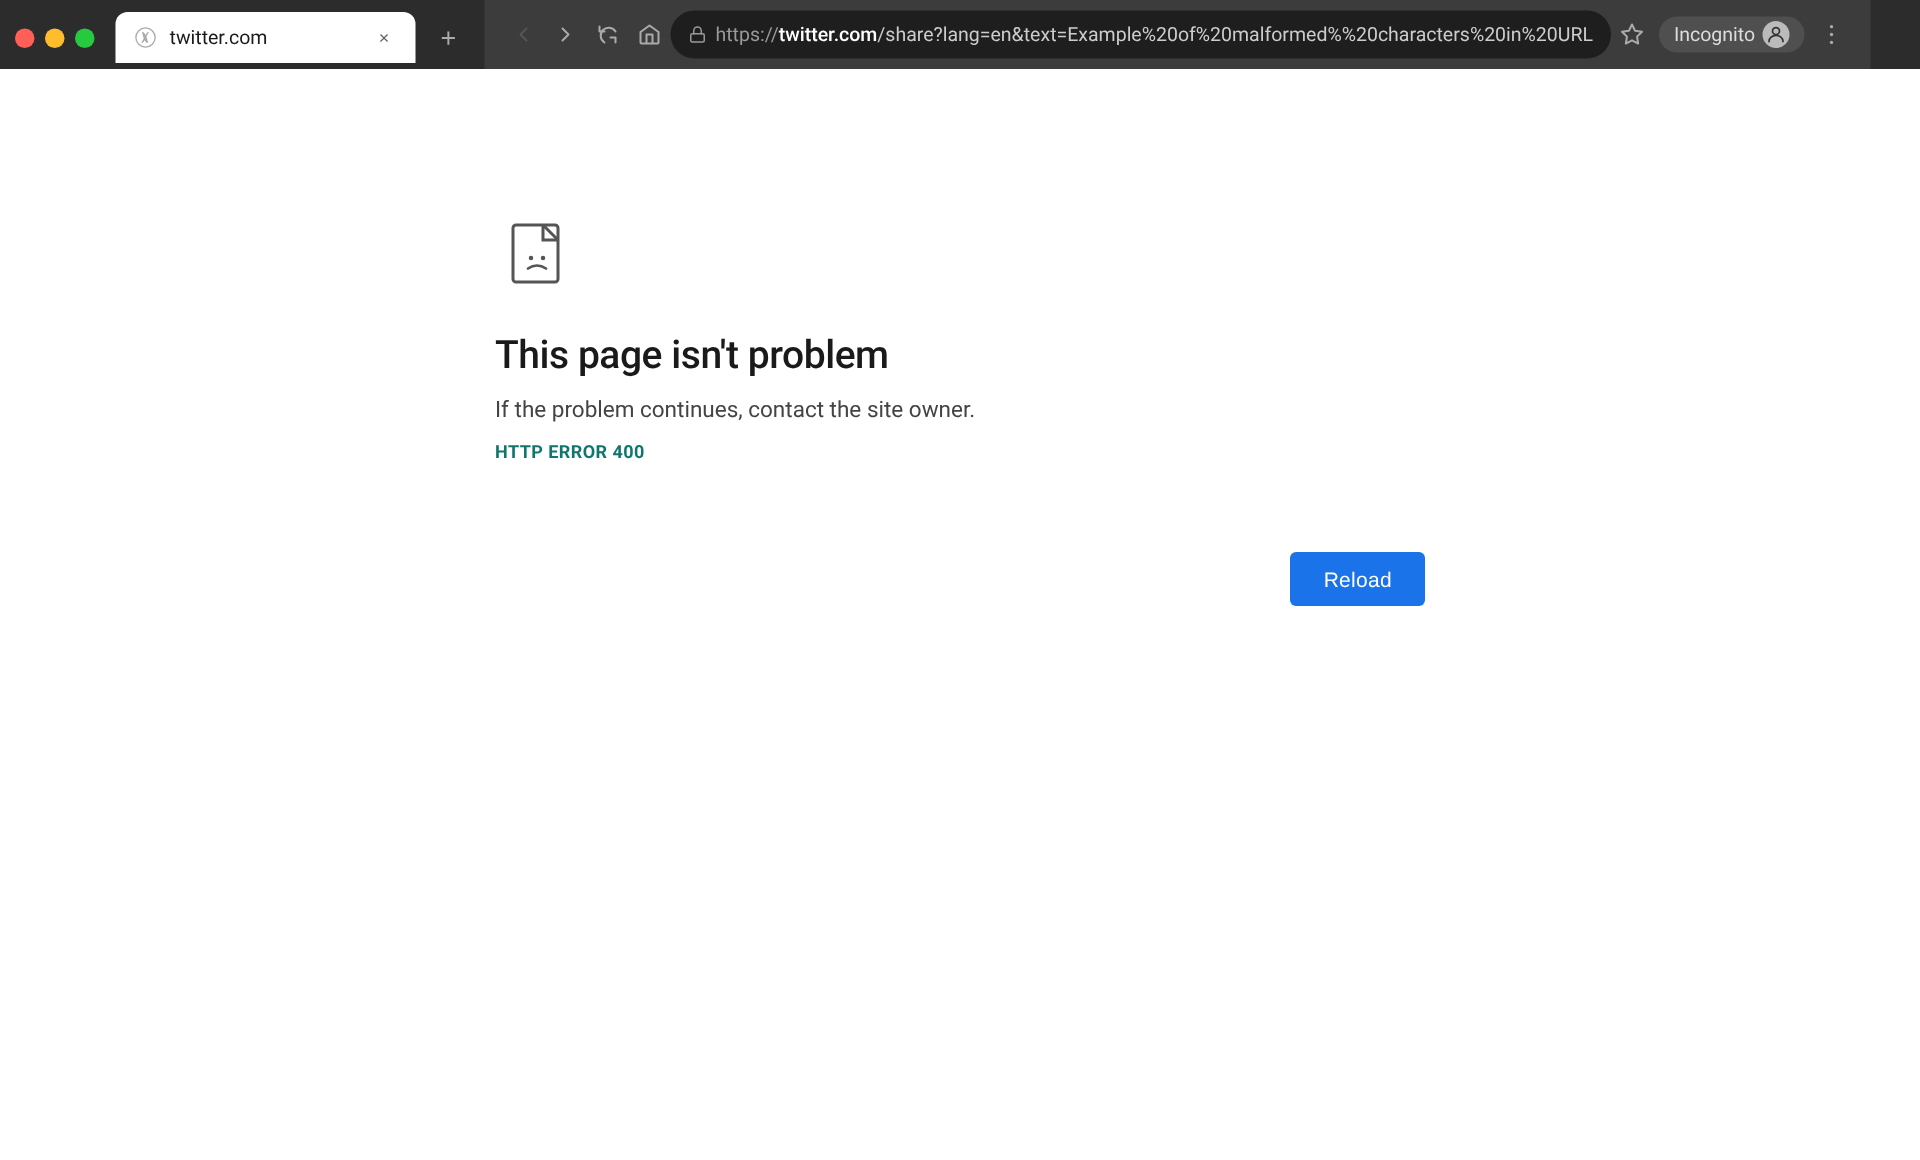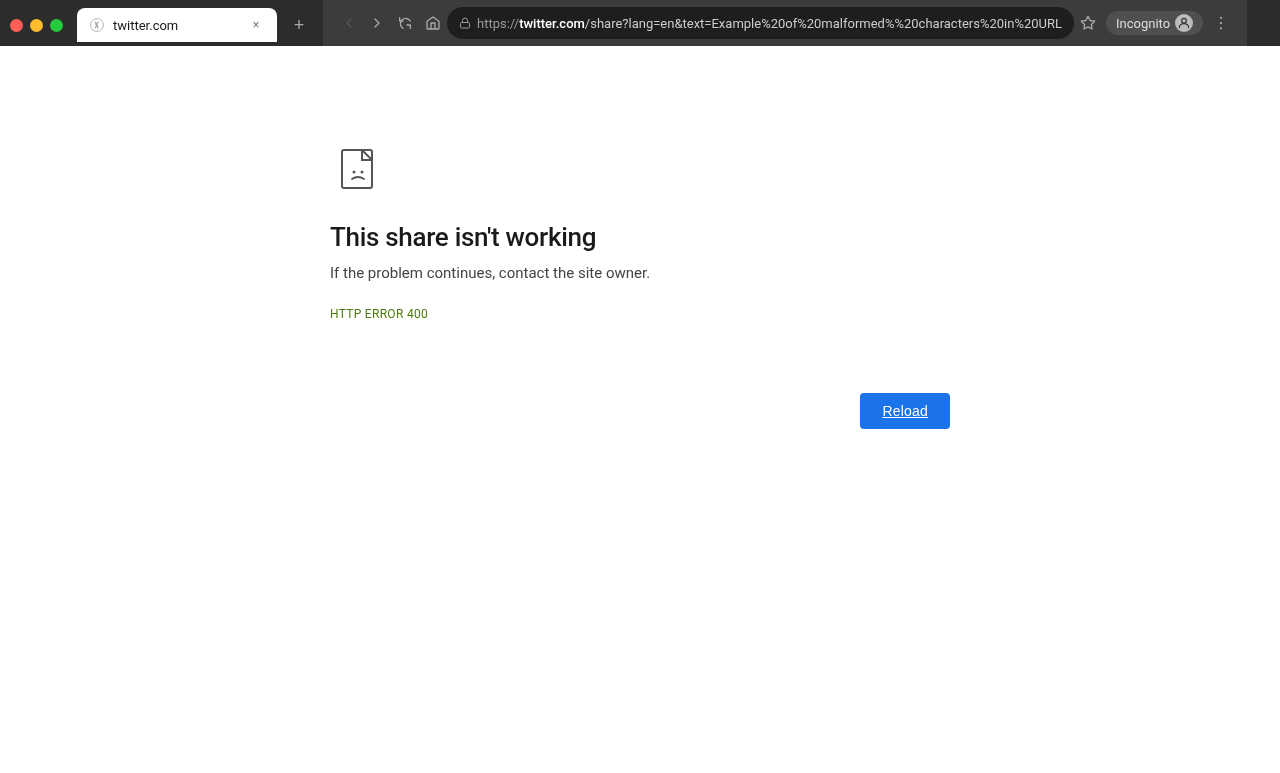--- a/index.html
+++ b/index.html
@@ -245,51 +245,50 @@
       font-size: 26px;
       font-weight: 500;
       color: #1a1a1a;
       margin-bottom: 12px;
       letter-spacing: -0.3px;
     }
 
     .error-description {
       font-size: 15px;
       color: #444;
-      margin-bottom: 25px;
+      margin-bottom: 12px;
     }
 
     .error-code {
       font-size: 12px;
-      color: #4d7c0f;
-      font-weight: 400;
+      color: #0f766e;
+      font-weight: 700;
       text-transform: uppercase;
       letter-spacing: 0.3px;
-      margin-bottom: 12px;
+      margin-bottom: 0;
     }
 
     
     .page-inner {
       display: flex;
       flex-direction: column;
       align-items: center;
       width: 100%;
     }
 
     .reload-btn {
       background: #1a73e8;
       color: white;
       border: none;
       border-radius: 4px;
       padding: 10px 22px;
       font-size: 14px;
       font-weight: 500;
       cursor: pointer;
       letter-spacing: 0.2px;
-      text-decoration: underline;
     }
 
     .content-row {
       display: flex;
       justify-content: space-between;
       align-items: flex-start;
       width: 620px;
       margin-top: 60px;
     }
   </style>
@@ -394,21 +393,21 @@
 
           <path d="M28 4 L38 14" stroke="#555" stroke-width="2"></path>
           <path d="M28 4 L28 14 L38 14" stroke="#555" stroke-width="2" fill="none"></path>
 
           <circle cx="20" cy="26" r="1.5" fill="#555"></circle>
           <circle cx="28" cy="26" r="1.5" fill="#555"></circle>
           <path d="M18 33 Q24 29 30 33" stroke="#555" stroke-width="1.8" stroke-linecap="round" fill="none"></path>
         </svg>
       </div>
 
-      <h1 class="error-heading">This share isn't working</h1>
+      <h1 class="error-heading">This page isn't problem</h1>
       <p class="error-description">If the problem continues, contact the site owner.</p>
       <p class="error-code">HTTP ERROR 400</p>
     </div>
 
     <div class="content-row">
       <div></div>
       <button class="reload-btn">Reload</button>
     </div>
 
   </div>

